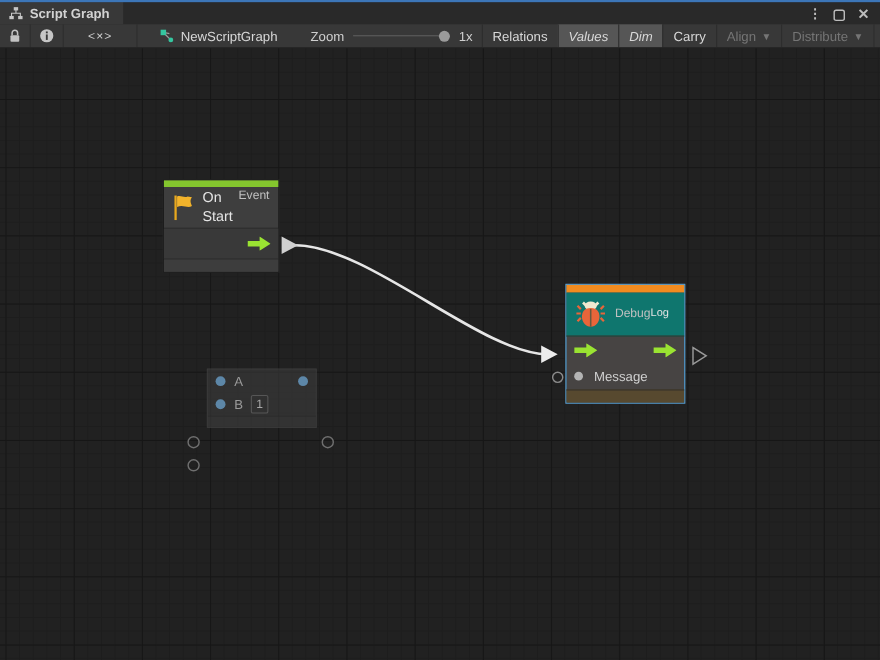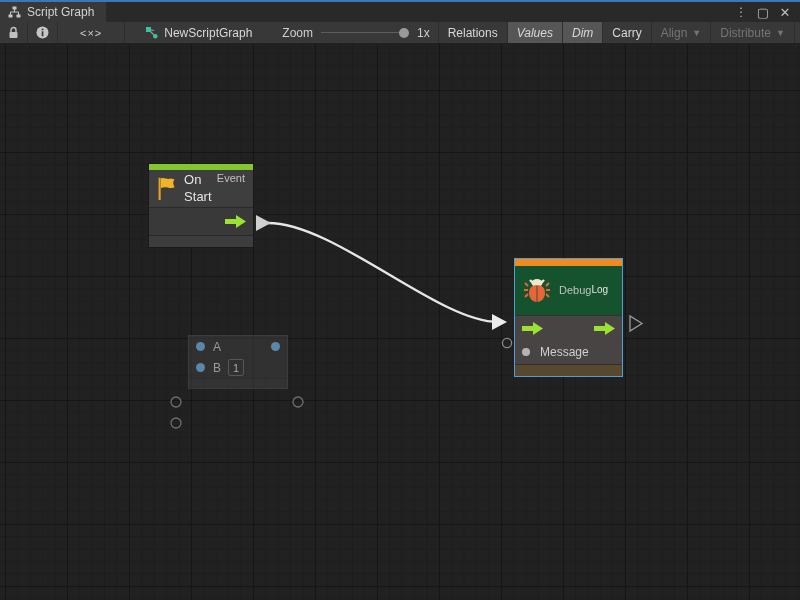--- a/index.html
+++ b/index.html
@@ -2,21 +2,21 @@
 <html><head>
 <meta charset="utf-8">
 <style>
   * { margin:0; padding:0; box-sizing:border-box; }
   html,body { width:800px; height:600px; overflow:hidden; background:#202020;
     font-family:"Liberation Sans", sans-serif; -webkit-font-smoothing:antialiased; }
   .window { position:relative; width:800px; height:600px; background:#202020; overflow:hidden; }
 
   
   .focus-line { position:absolute; left:0; top:0; width:800px; height:2px; background:#3c76b8; z-index:5; }
-  .tabbar { position:absolute; left:0; top:2px; width:800px; height:20px; background:#292929; display:flex; align-items:stretch; }
+  .tabbar { position:absolute; left:0; top:2px; width:800px; height:20px; background:#292929; display:flex; align-items:stretch;font-weight:bold; }
   .tab { display:flex; align-items:center; gap:6px; background:#383838; padding:0 12px 0 8px; color:#d2d2d2; font-size:12px; }
   .tab svg { display:block; }
   .win-controls { margin-left:auto; display:flex; align-items:center; gap:4px; padding-right:6px; color:#bdbdbd; }
   .win-btn { width:18px; height:18px; display:flex; align-items:center; justify-content:center; font-size:13px; line-height:1; }
   .win-btn.kebab { font-size:12px; letter-spacing:0; }
 
   
   .toolbar { position:absolute; left:0; top:22px; width:800px; height:22px; background:#383838;
     border-bottom:1px solid #202020; display:flex; align-items:stretch; color:#d8d8d8; font-size:12px; overflow:hidden; }
   .tbtn { display:flex; align-items:center; justify-content:center; padding:0 9px; border-right:1px solid #2d2d2d; white-space:nowrap; }
@@ -54,21 +54,21 @@
 
   
   .node-onstart { left:148px; top:119px; width:106px; background:#3e3e3e; }
   .node-onstart .header { height:38px; border-bottom:1px solid #2a2a2a; }
   .node-onstart .body { height:28px; background:#393939; display:flex; align-items:center; justify-content:flex-end; padding:0 7px; border-bottom:1px solid #2a2a2a; }
   .node-onstart .footer { height:11px; background:#3d3d3d; }
 
   
   .node-debug { left:514px; top:214px; width:109px; background:#474443; border:1px solid #4f9fd8; }
   .node-debug .colorbar { height:7px; }
-  .node-debug .header { height:50px; background:#14532d; border-bottom:1px solid #35302a; }
+  .node-debug .header { height:40px; background:#0f766e; border-bottom:1px solid #35302a; }
   .node-debug .prow { height:24px; display:flex; align-items:center; padding:0 7px; }
   .node-debug .prow.flow { justify-content:space-between; }
   .node-debug .msg-label { color:#d0d0d0; font-size:12px; margin-left:10px; }
   .node-debug .footer { height:12px; background:#57492f; border-top:1px solid #35302a; }
   .dot { width:8px; height:8px; border-radius:50%; background:#b4b4b4; }
 
   
   .node-ghost { left:188px; top:291px; width:100px; border:1px solid rgba(90,90,90,.35); background:rgba(62,62,62,.42); color:#9a9a9a; }
   .node-ghost .header { height:53px; border-bottom:1px solid rgba(40,40,40,.5); gap:10px; }
   .node-ghost .title { color:#9a9a9a; font-size:13px; }

